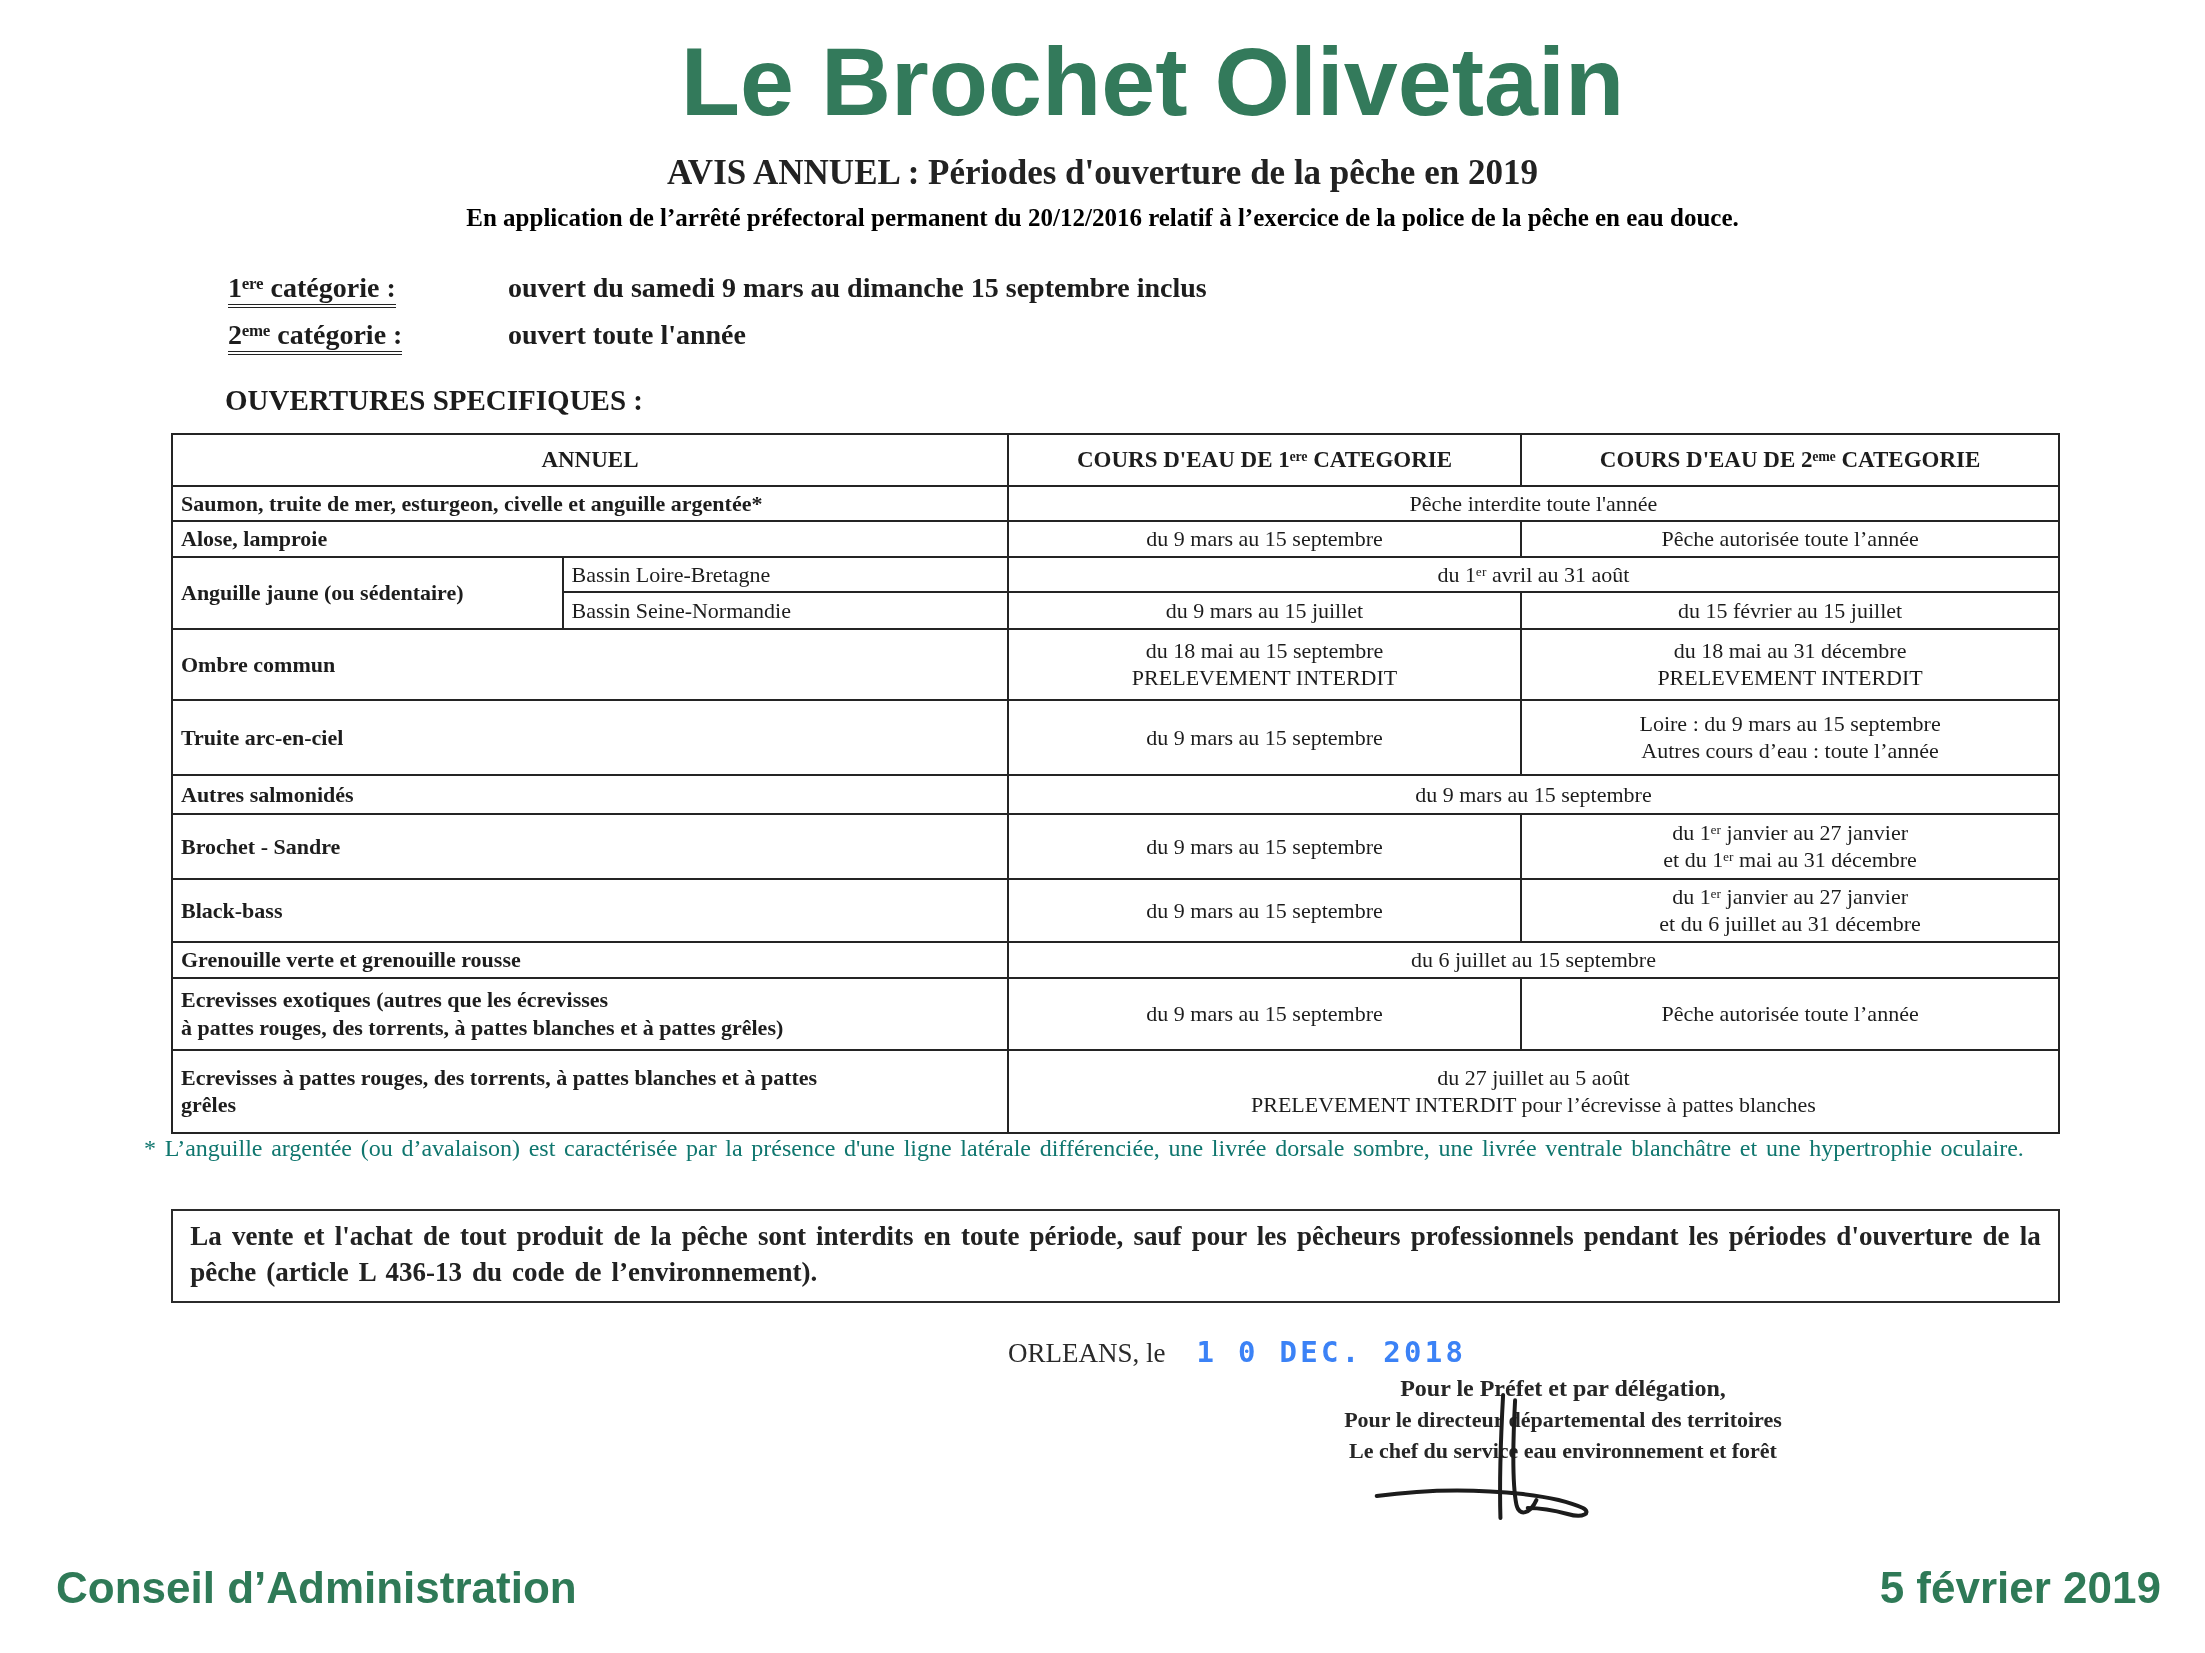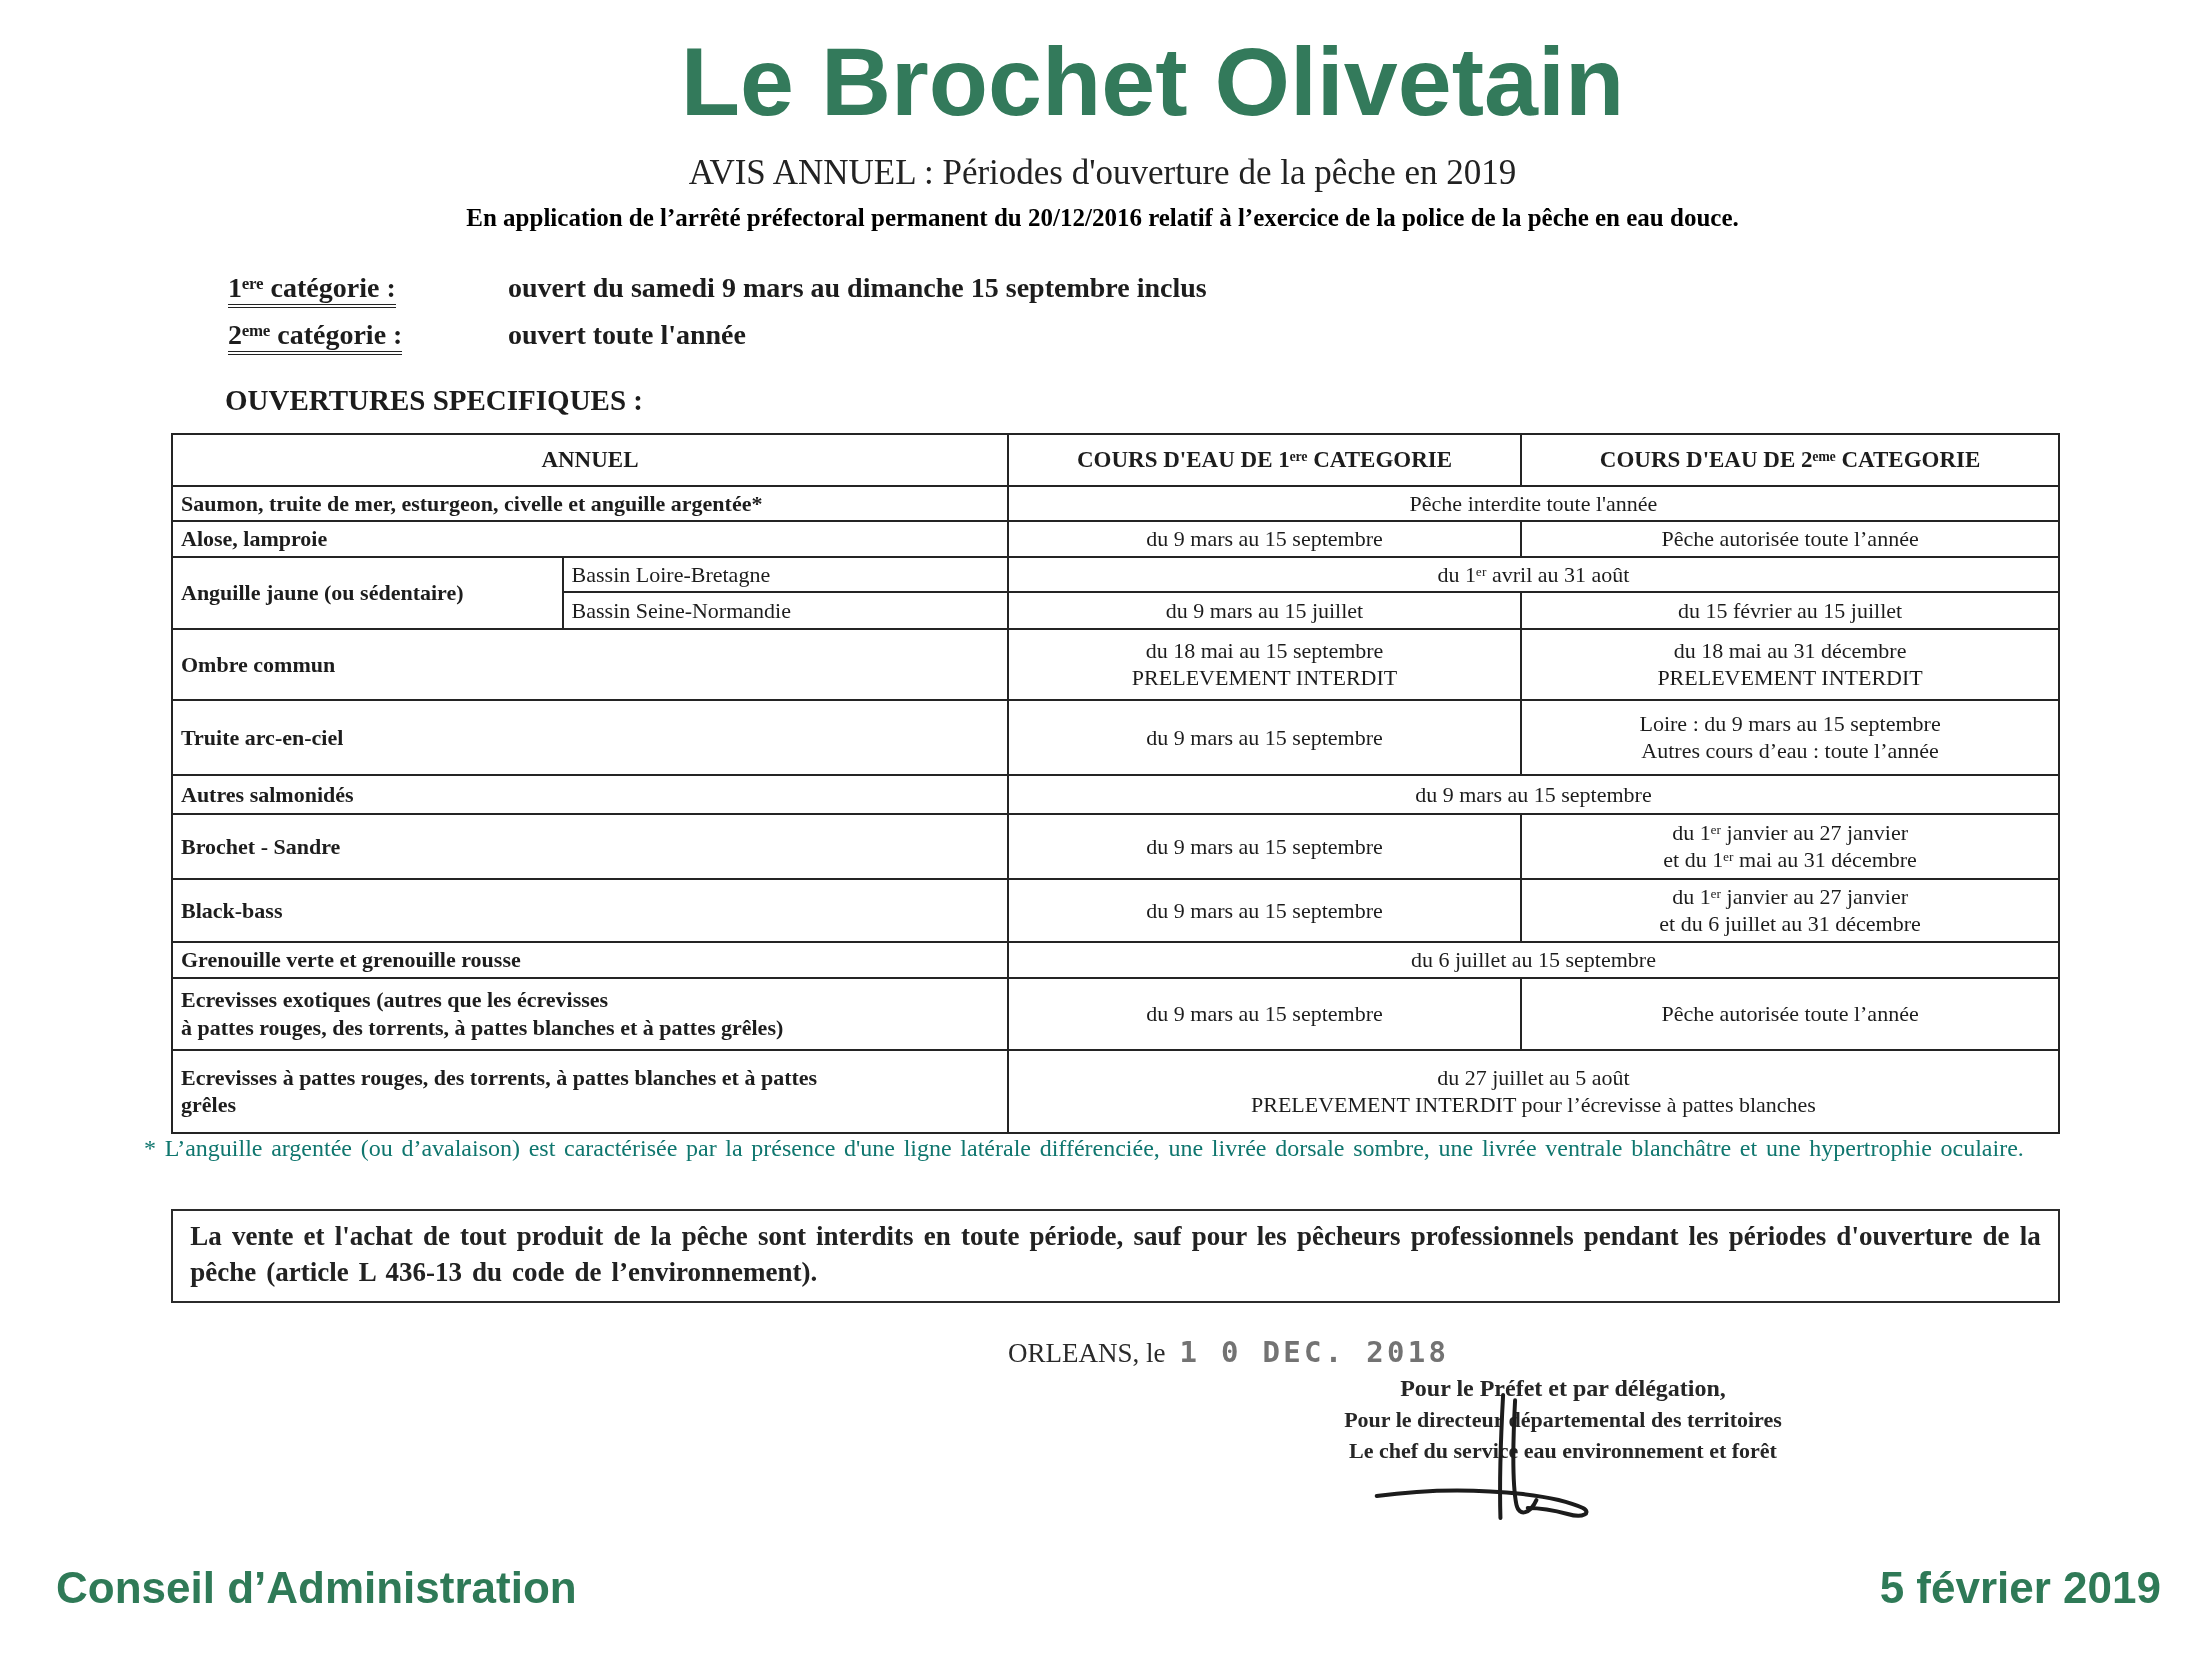--- a/index.html
+++ b/index.html
@@ -23,21 +23,21 @@
   .footer-left,.footer-right{
     position:absolute;top:1563px;
     font-family:"Liberation Sans","DejaVu Sans",sans-serif;
     font-weight:700;font-size:44px;color:#2f7a57;
   }
   .footer-left{left:48px;margin-left:8px;}
   .footer-right{right:44px;}
   
   .avis-heading{
     position:absolute;top:153px;left:0;right:0;
-    text-align:center;font-weight:400;font-size:35px;color:#222;
+    text-align:center;font-weight:700;font-size:35px;color:#222;
   }
   .avis-sub{
     position:absolute;top:204px;left:0;right:0;
     text-align:center;font-weight:700;font-size:25px;color:#000000;
   }
   .categories{position:absolute;left:228px;top:272px;}
   .cat-row{display:grid;grid-template-columns:280px auto;height:47px;align-items:baseline;}
   .cat-label{font-weight:700;font-size:28px;}
   .cat-label .u{border-bottom:4px double #222;padding-bottom:0.7px;}
   .cat-value{font-weight:700;font-size:28px;}
@@ -76,21 +76,21 @@
     border:2px solid #2b2b2b;
     padding:8px 17.3px 10.7px 17.3px;
     font-weight:700;font-size:27px;line-height:1.32;
     text-align:justify;word-spacing:3.3px;color:#222;
   }
   
   .date-line{position:absolute;left:1008px;top:1335px;font-size:27px;color:#2a2a2a;}
   .date-stamp{
     font-family:"DejaVu Sans Mono",monospace;
     font-weight:700;font-size:29px;letter-spacing:3.3px;
-    margin-left:14px;color:#737373;
+    margin-left:31px;color:#3b82f6;
   }
   .sig-block{
     position:absolute;left:1323px;top:1372px;width:480px;
     text-align:center;font-weight:700;color:#262626;
   }
   .sig-l1{font-size:24px;line-height:32px;}
   .sig-l2,.sig-l3{font-size:22px;line-height:31px;}
   .signature{position:absolute;left:1353px;top:1375px;pointer-events:none;}
 </style>
 </head>

